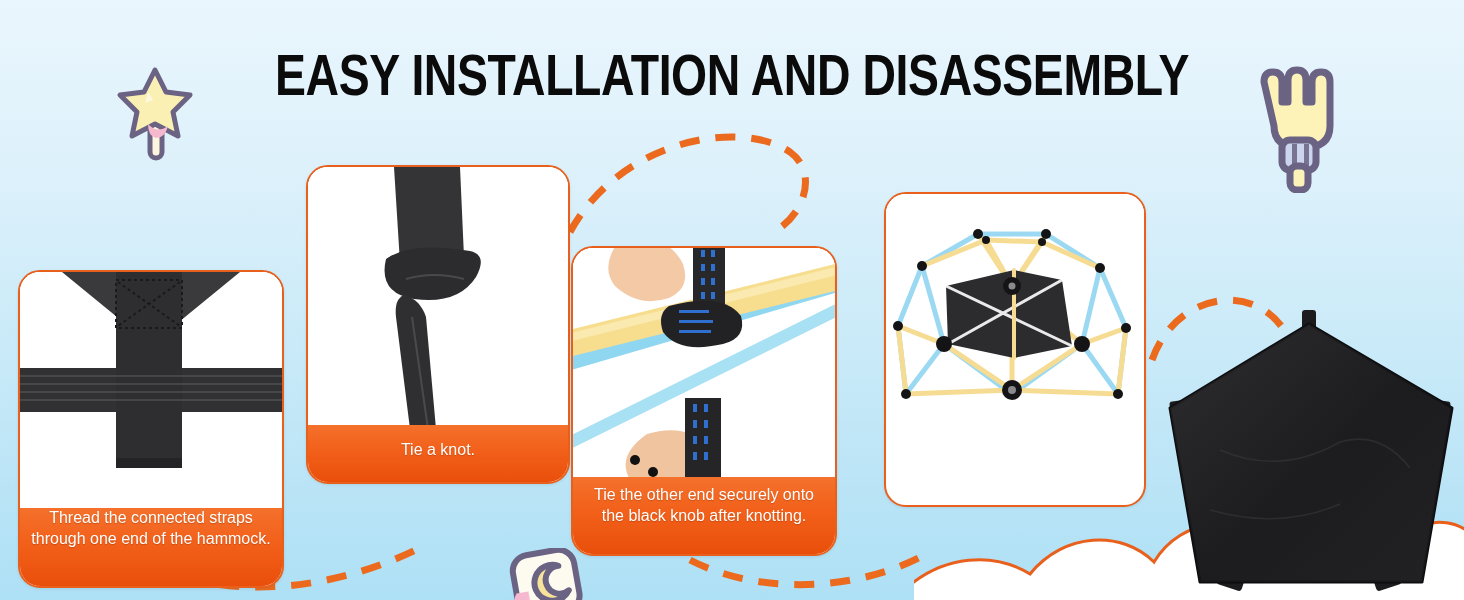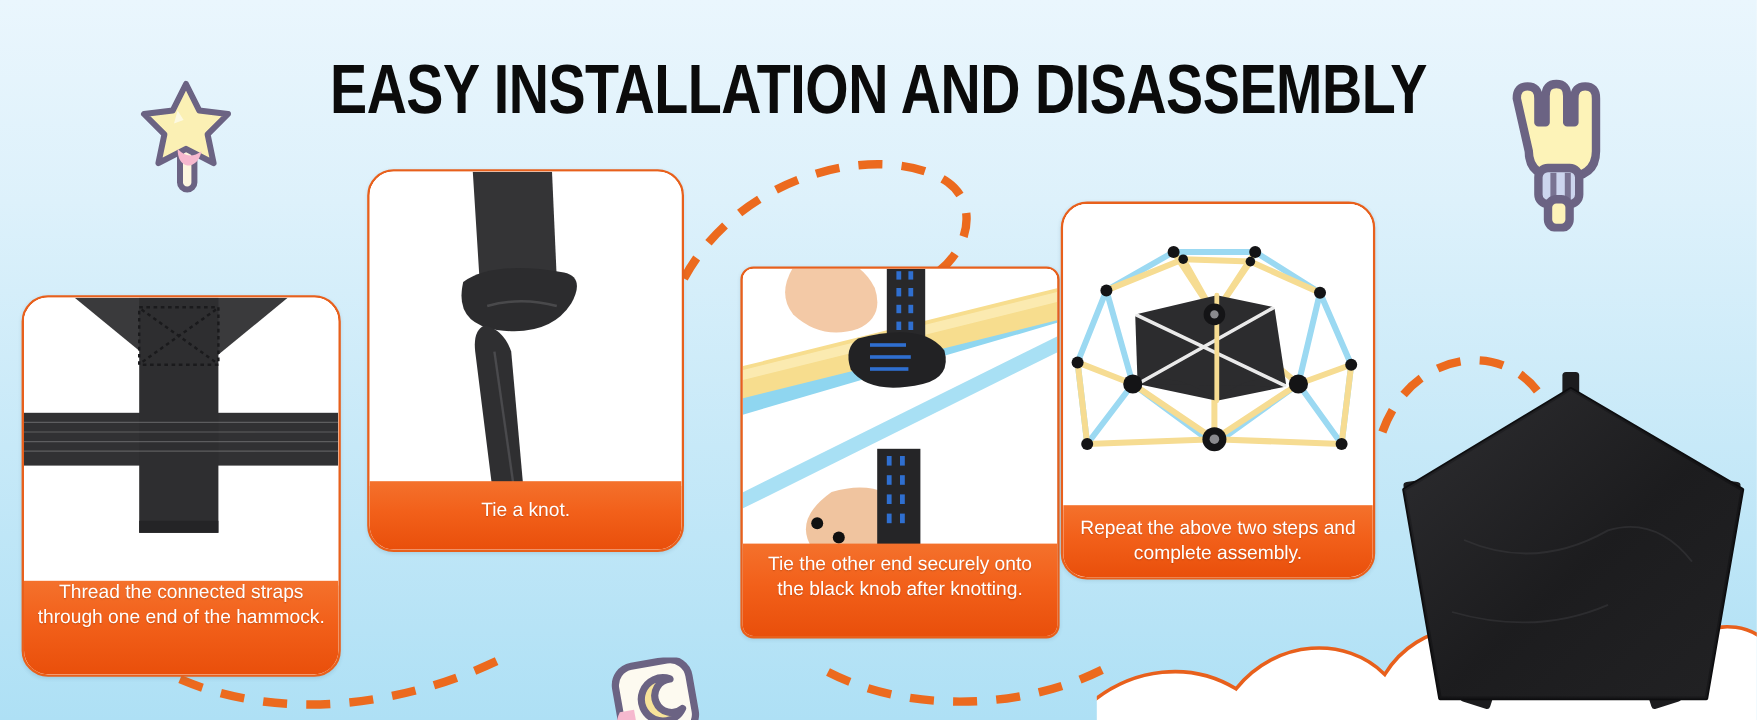--- a/index.html
+++ b/index.html
@@ -33,20 +33,21 @@
   .connectors { position:absolute; inset:0; pointer-events:none; }
 
   
   .panel {
     position:absolute;
     border:2px solid #e8601c;
     border-radius:22px;
     background:#ffffff;
     overflow:hidden;
     box-shadow:0 1px 3px rgba(40,80,110,0.12);
+    margin-top:24px;
   }
   .panel .photo { position:absolute; left:0; right:0; top:0; background:#fff; overflow:hidden; }
   .panel .caption {
     position:absolute; left:0; right:0; bottom:0;
     background:linear-gradient(180deg,#f4712c 0%,#f2601a 45%,#e94f0b 100%);
     color:#ffffff;
     text-align:center;
     font-size:16px;
     line-height:1.30;
     padding:8px 8px 9px;
@@ -54,21 +55,21 @@
   }
 
   #panel1 { left:18px;  top:246px; width:266px; height:318px; }
   #panel1 .photo { height:240px; }
   #panel1 .caption { height:78px; padding-top:0; }
 
   #panel2 { left:306px; top:141px; width:264px; height:319px; }
   #panel2 .photo { height:262px; }
   #panel2 .caption { height:57px; padding-top:15px; }
 
-  #panel3 { left:617px; top:222px; width:266px; height:310px;border-radius:11px; }
+  #panel3 { left:571px; top:222px; width:266px; height:310px; }
   #panel3 .photo { height:233px; }
   #panel3 .caption { height:77px; padding-top:8px; }
 
   #panel4 { left:884px; top:168px; width:262px; height:315px; }
   #panel4 .photo { height:255px; }
   #panel4 .caption { height:60px; padding-top:10px; }
 
   
   .sticker { position:absolute; }
   #sticker-star { left:112px; top:62px;  width:86px;  height:105px; }
@@ -257,21 +258,20 @@
             <circle cx="196" cy="150" r="8"></circle>
           <circle cx="126" cy="92" r="9"></circle>
           <circle cx="126" cy="196" r="10"></circle>
           <circle cx="20" cy="200" r="5"></circle>
             <circle cx="232" cy="200" r="5"></circle>
         </g>
         <circle cx="126" cy="196" r="4" fill="#8a8a8e"></circle>
         <circle cx="126" cy="92" r="3.5" fill="#8a8a8e"></circle>
       </svg>
     </div>
-    <div class="caption">Repeat the above two steps and complete assembly.</div>
   </div>
 
   <svg id="hammock" viewBox="0 0 300 300">
     <g fill="#1c1c1e">
       <rect x="142" y="10" width="14" height="26" rx="3"></rect>
       <rect x="10" y="100" width="28" height="14" rx="3" transform="rotate(-8 24 107)"></rect>
       <rect x="262" y="100" width="28" height="14" rx="3" transform="rotate(8 276 107)"></rect>
       <rect x="58" y="272" width="26" height="16" rx="3" transform="rotate(18 71 280)"></rect>
       <rect x="214" y="272" width="26" height="16" rx="3" transform="rotate(-18 227 280)"></rect>
       <path d="M149,24 L292,108 L262,282 L40,282 L10,108 Z" fill="#1f1f21" stroke="#0d0d0f" stroke-width="3" stroke-linejoin="round"></path>

